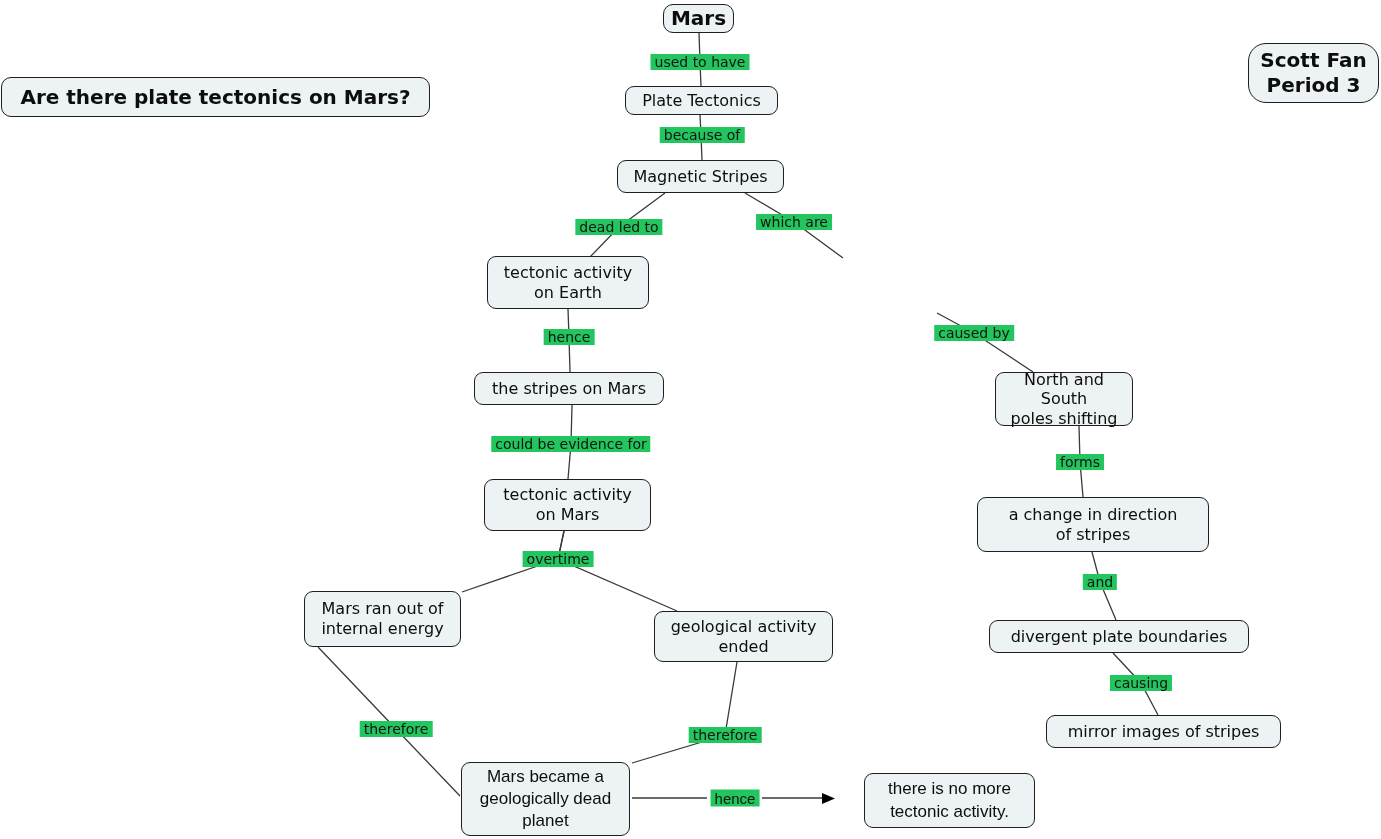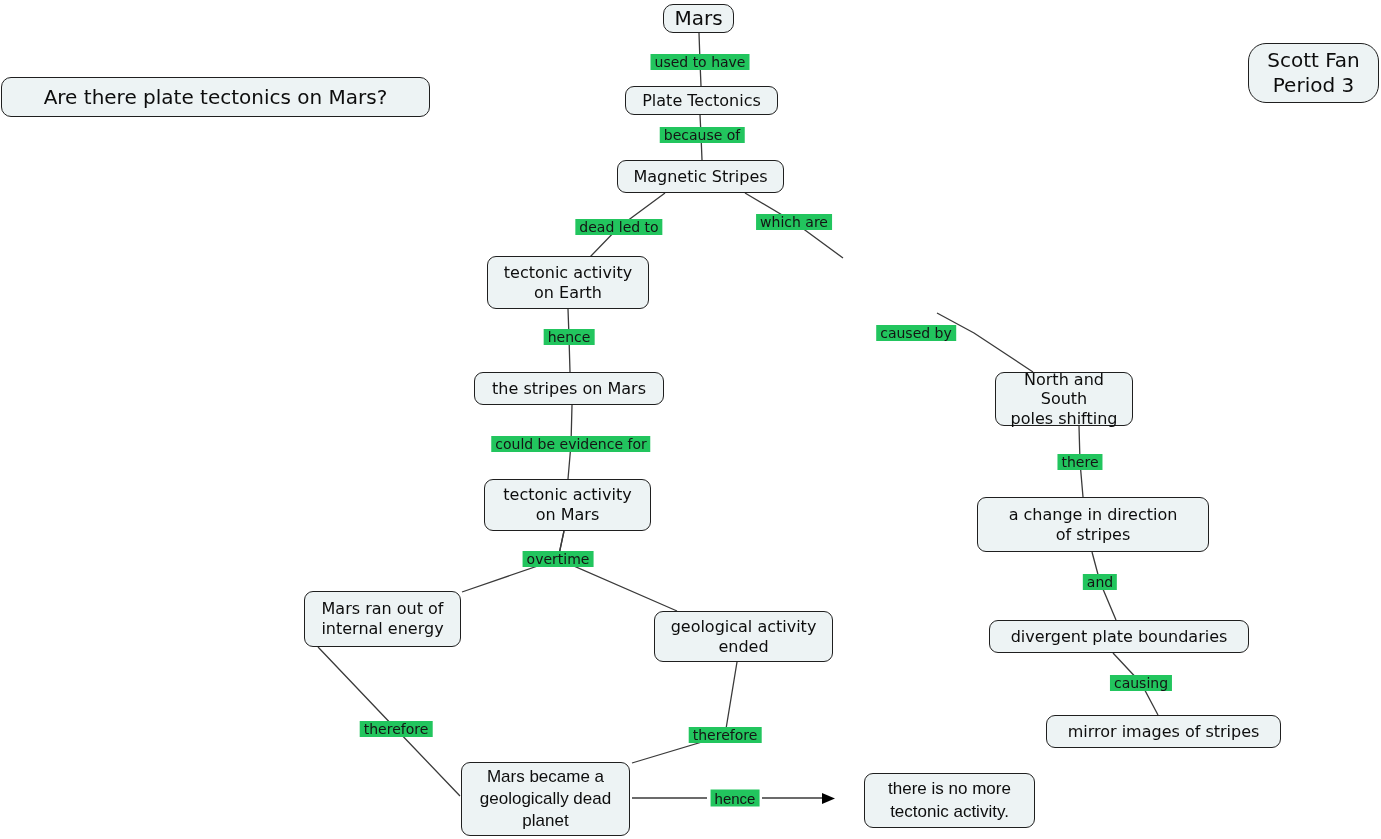--- a/index.html
+++ b/index.html
@@ -2,21 +2,21 @@
 <html><head>
 <meta charset="utf-8">
 <style>
   html,body{margin:0;padding:0;background:#ffffff;}
   #canvas{position:relative;width:1381px;height:839px;background:#ffffff;overflow:hidden;
           font-family:"DejaVu Sans",sans-serif;}
   #edges{position:absolute;left:0;top:0;width:1381px;height:839px;}
   .node{position:absolute;box-sizing:border-box;display:flex;align-items:center;justify-content:center;
         text-align:center;background:#edf3f4;border:1px solid #1f1f1f;border-radius:9px;
         font-size:16px;line-height:1.22;color:#0d0d0d;white-space:pre-line;padding:2px 6px;}
-  .node.big{font-size:20px;line-height:1.25;border-radius:10px;}
+  .node.big{font-size:20px;line-height:1.25;border-radius:10px;font-weight:bold;}
   .node.alt{font-family:"Liberation Sans","DejaVu Sans",sans-serif;font-size:17px;line-height:1.3;}
   .link-label{position:absolute;transform:translate(-50%,-50%);background:#22c55e;padding:0 4px;
         font-size:14px;color:#141414;white-space:nowrap;}
   .link-label.alt{font-family:"Liberation Sans","DejaVu Sans",sans-serif;font-size:15px;}
   polyline,line{fill:none;stroke:#3a3a3a;stroke-width:1.3;}
 </style>
 </head>
 <body>
 
 <div id="canvas">
@@ -73,23 +73,23 @@
 geologically dead
 planet</div>
   <div class="node alt" style="left:836px;top:773px;width:171px;height:55px;margin-left:28px;">there is no more
 tectonic activity.</div>
 
   <div class="link-label" style="left:700px;top:62px;">used to have</div>
   <div class="link-label" style="left:702px;top:135px;">because of</div>
   <div class="link-label" style="left:619px;top:227px;">dead led to</div>
   <div class="link-label" style="left:794px;top:222px;">which are</div>
   <div class="link-label" style="left:569px;top:337px;">hence</div>
-  <div class="link-label" style="left:916px;top:333px;">caused by</div>
+  <div class="link-label" style="left:974px;top:333px;">caused by</div>
   <div class="link-label" style="left:571px;top:444px;">could be evidence for</div>
-  <div class="link-label" style="left:1080px;top:462px;">there</div>
+  <div class="link-label" style="left:1080px;top:462px;">forms</div>
   <div class="link-label" style="left:558px;top:559px;">overtime</div>
   <div class="link-label" style="left:1100px;top:582px;">and</div>
   <div class="link-label" style="left:396px;top:729px;">therefore</div>
   <div class="link-label" style="left:1141px;top:683px;">causing</div>
   <div class="link-label" style="left:725px;top:735px;">therefore</div>
   <div class="link-label alt" style="left:735px;top:798px;">hence</div>
 
 </div>
 
 </body></html>

